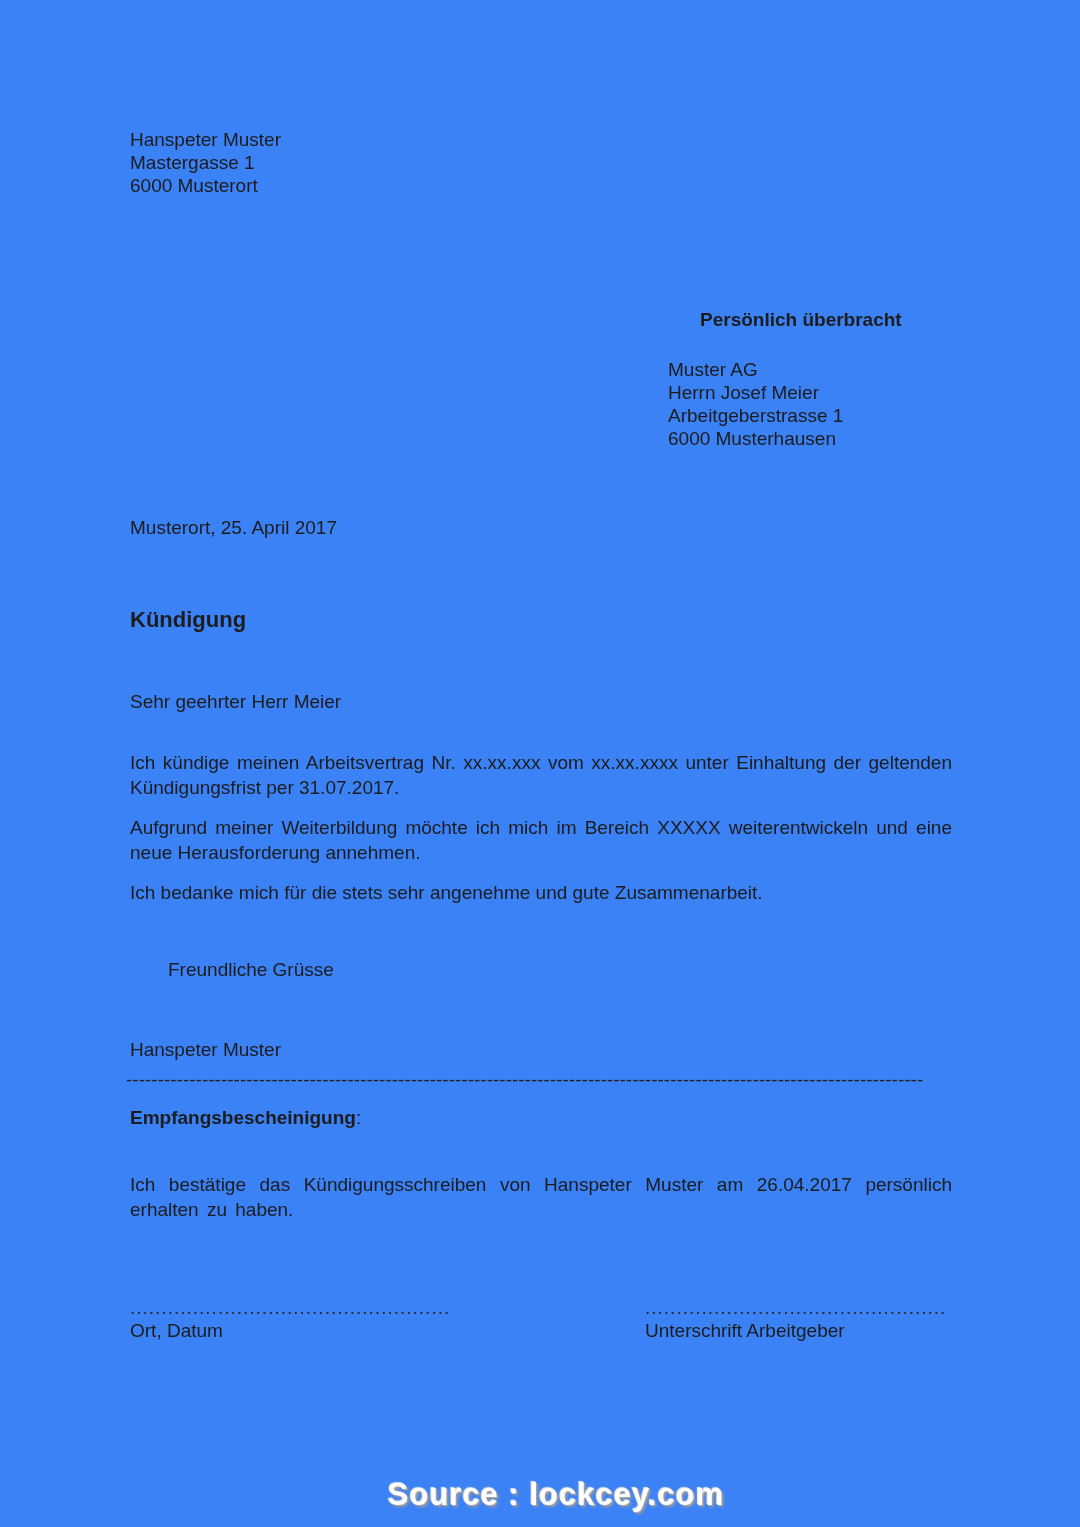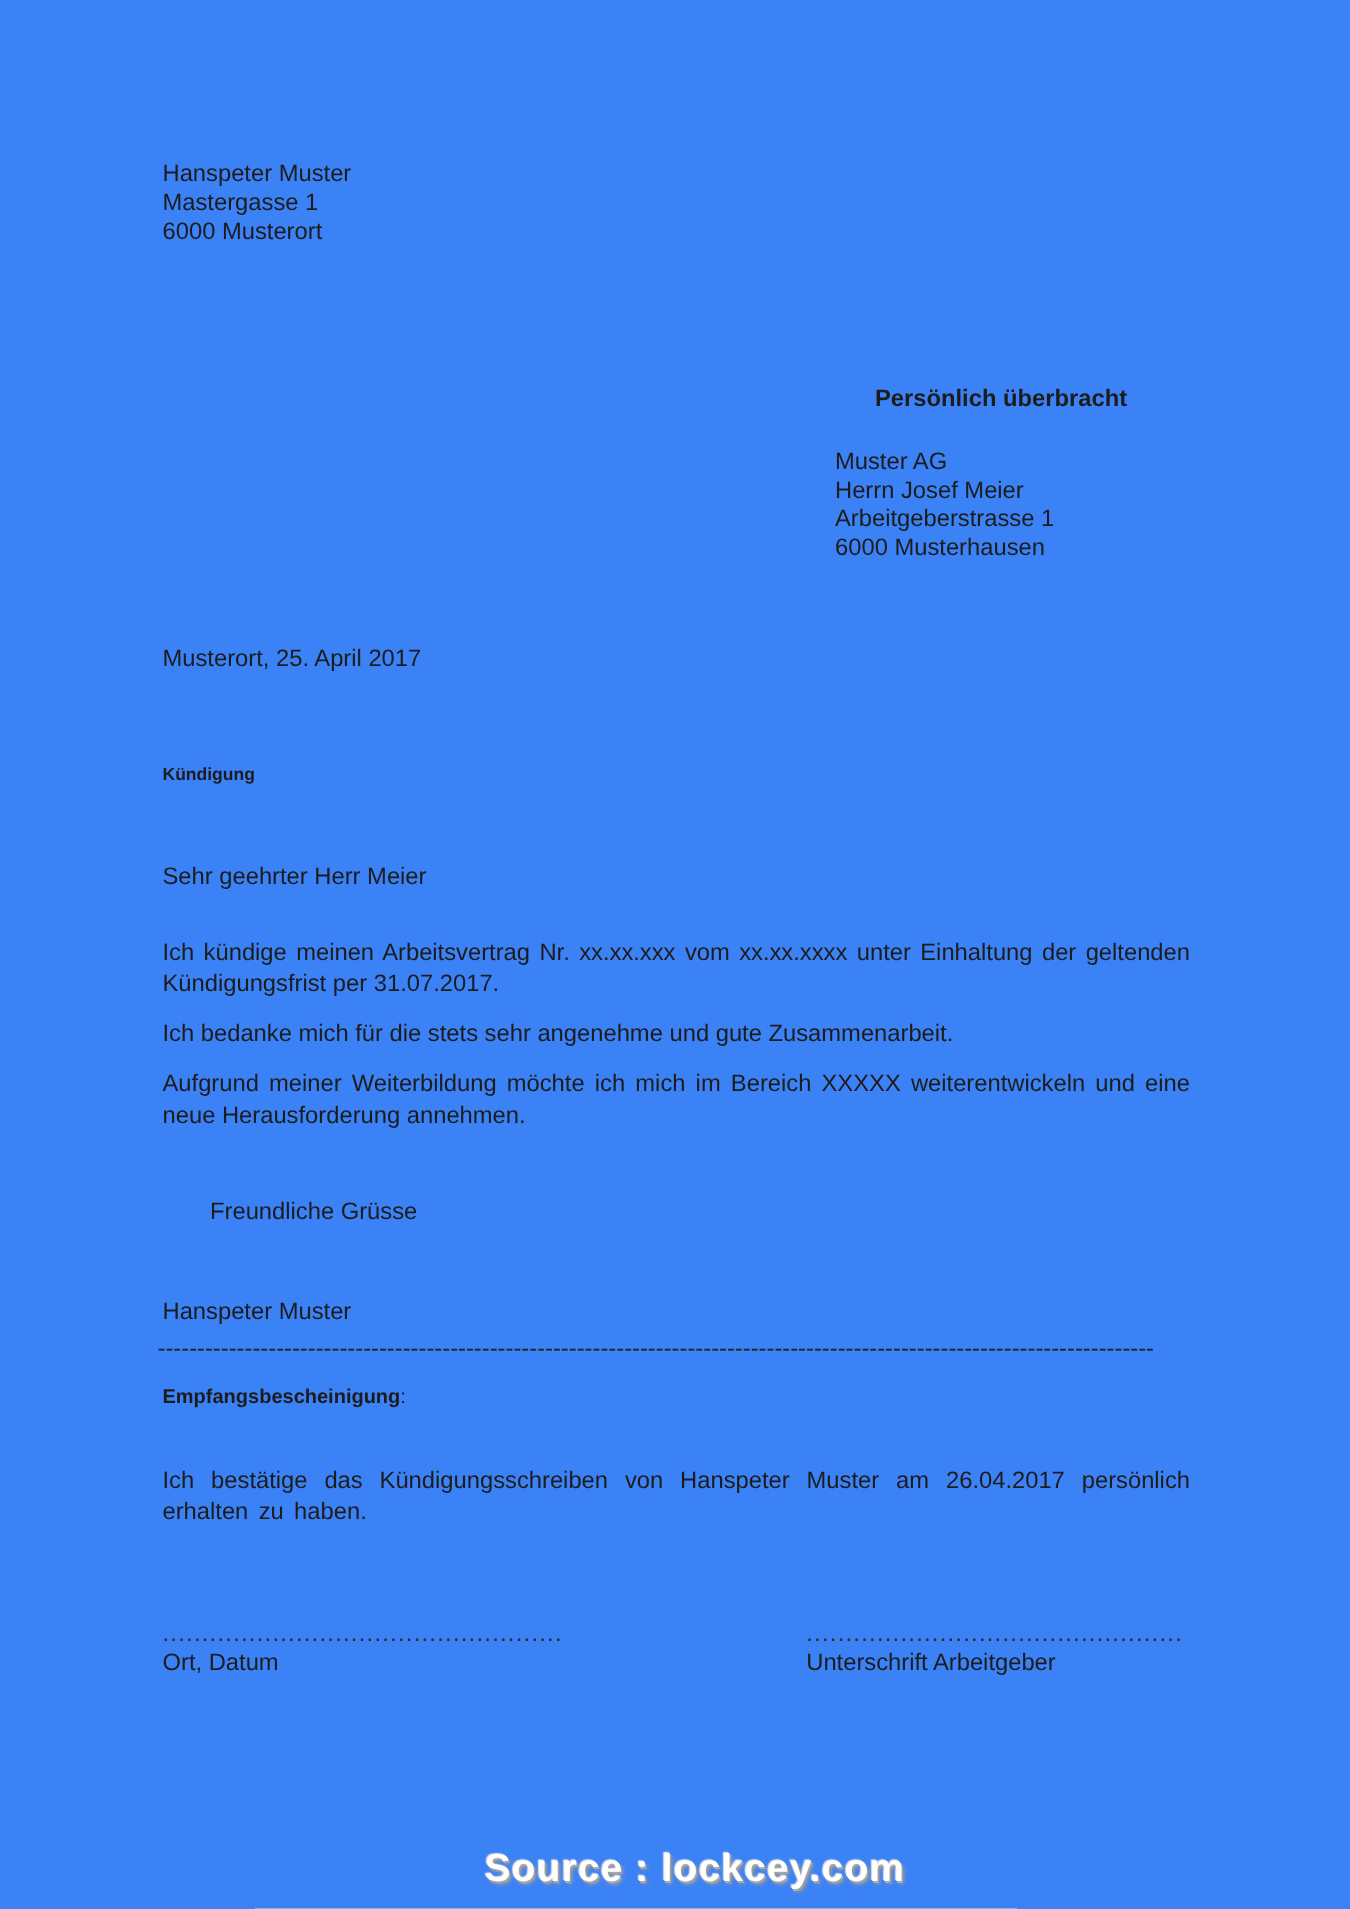--- a/index.html
+++ b/index.html
@@ -25,21 +25,21 @@
 
   .addr-line { display: block; }
 
   .sender-block   { left: 130px; top: 128px; }
   .delivery-note  { left: 668px; top: 308px; font-weight: bold; margin-left: 32px; }
   .recipient-block{ left: 668px; top: 358px; }
   .date-line      { left: 130px; top: 516px; }
 
   .subject {
     left: 130px; top: 608px;
-    font-size: 14px;
+    font-size: 22px;
     font-weight: bold;
   }
   .salutation { left: 130px; top: 690px; }
 
   .body-block { left: 130px; top: 750px; width: 822px; }
   .body-block p {
     margin: 0 0 15px 0;
     text-align: justify;
     line-height: 25px;
   }
@@ -51,21 +51,21 @@
     left: 126px; top: 1068px; width: 800px;
     white-space: nowrap;
     overflow: hidden;
     letter-spacing: 0;
     font-size: 19px;
     color: #222222;
   }
 
   .receipt-heading {
     left: 130px; top: 1106px;
-    font-size: 16px;
+    font-size: 19px;
   }
   .receipt-heading .hw { font-weight: bold; }
   .receipt-heading .hc { font-weight: normal; }
 
   .confirmation { left: 130px; top: 1172px; width: 822px; }
   .confirmation p {
     margin: 0;
     text-align: justify;
     line-height: 25px;
     word-spacing: 3px;
@@ -115,22 +115,22 @@
   </div>
 
   <div class="abs date-line">Musterort, 25. April 2017</div>
 
   <div class="abs subject">Kündigung</div>
 
   <div class="abs salutation">Sehr geehrter Herr Meier</div>
 
   <div class="abs body-block">
     <p>Ich kündige meinen Arbeitsvertrag Nr. xx.xx.xxx vom xx.xx.xxxx unter Einhaltung der geltenden Kündigungsfrist per 31.07.2017.</p>
+    <p>Aufgrund meiner Weiterbildung möchte ich mich im Bereich XXXXX weiterentwickeln und eine neue Herausforderung annehmen.</p>
     <p>Ich bedanke mich für die stets sehr angenehme und gute Zusammenarbeit.</p>
-    <p>Aufgrund meiner Weiterbildung möchte ich mich im Bereich XXXXX weiterentwickeln und eine neue Herausforderung annehmen.</p>
   </div>
 
   <div class="abs closing">Freundliche Grüsse</div>
 
   <div class="abs signature-name">Hanspeter Muster</div>
 
   <div class="abs divider">------------------------------------------------------------------------------------------------------------------------------</div>
 
   <div class="abs receipt-heading">
     <span class="hw">Empfangsbescheinigung</span><span class="hc">:</span>

